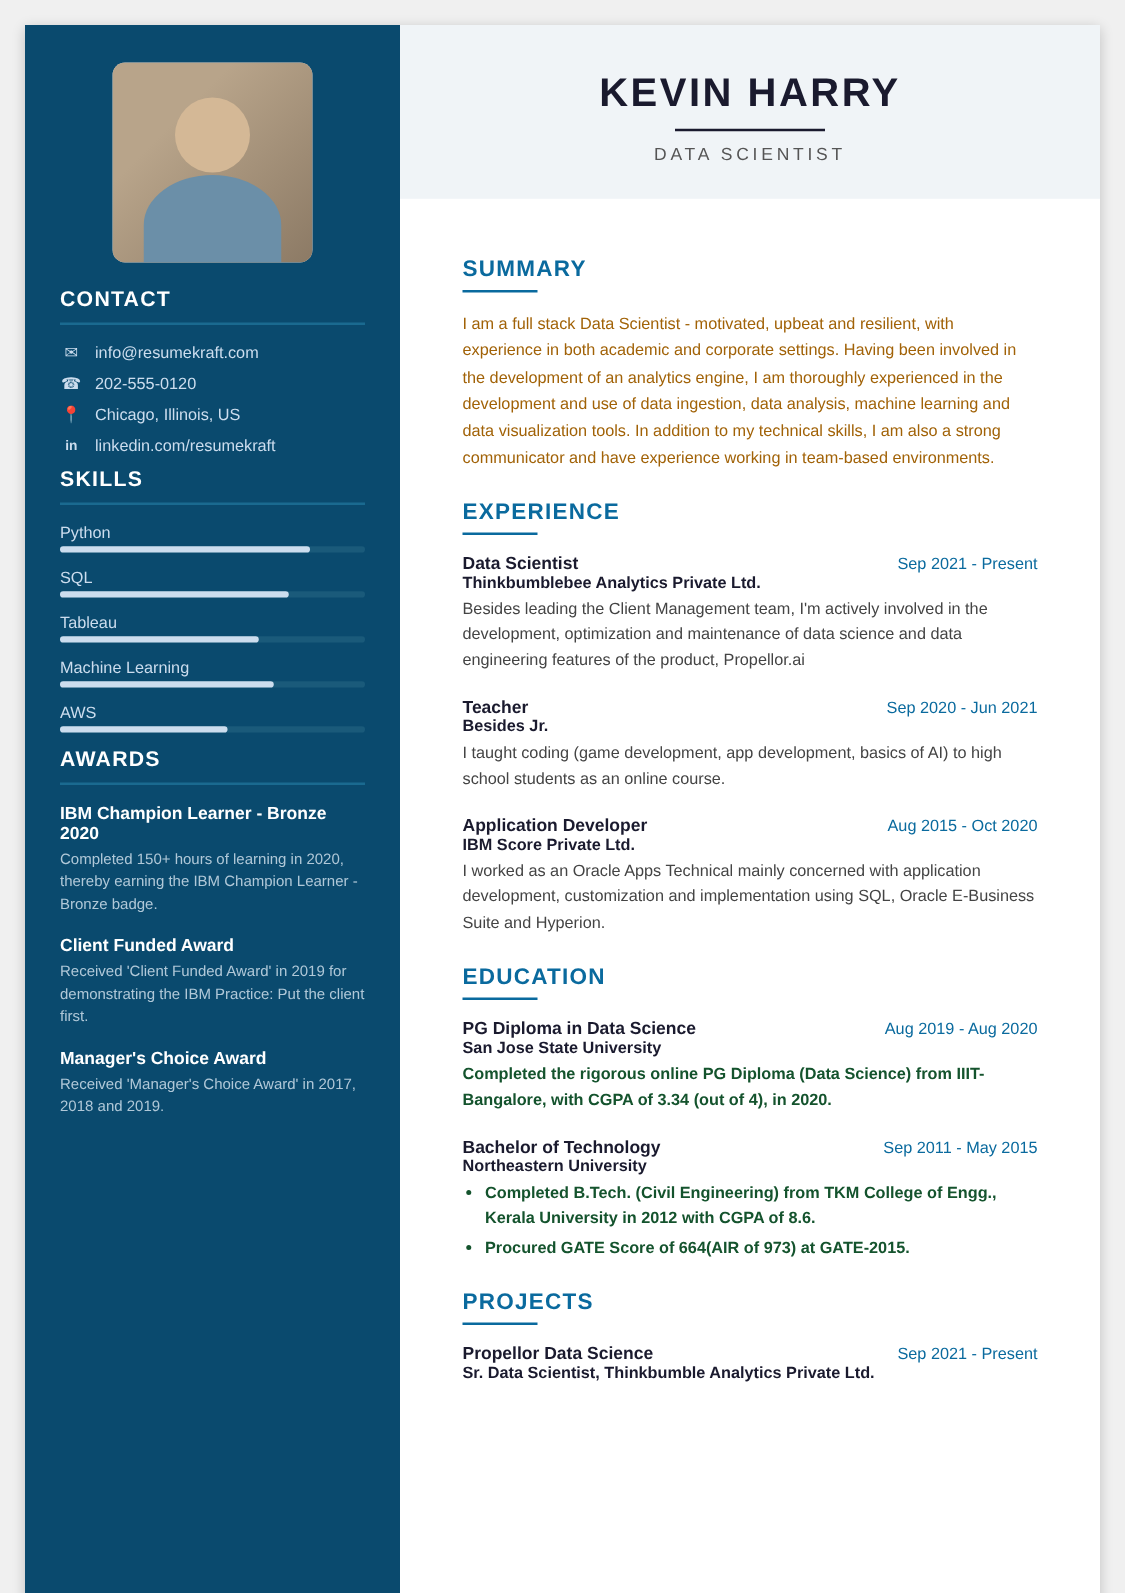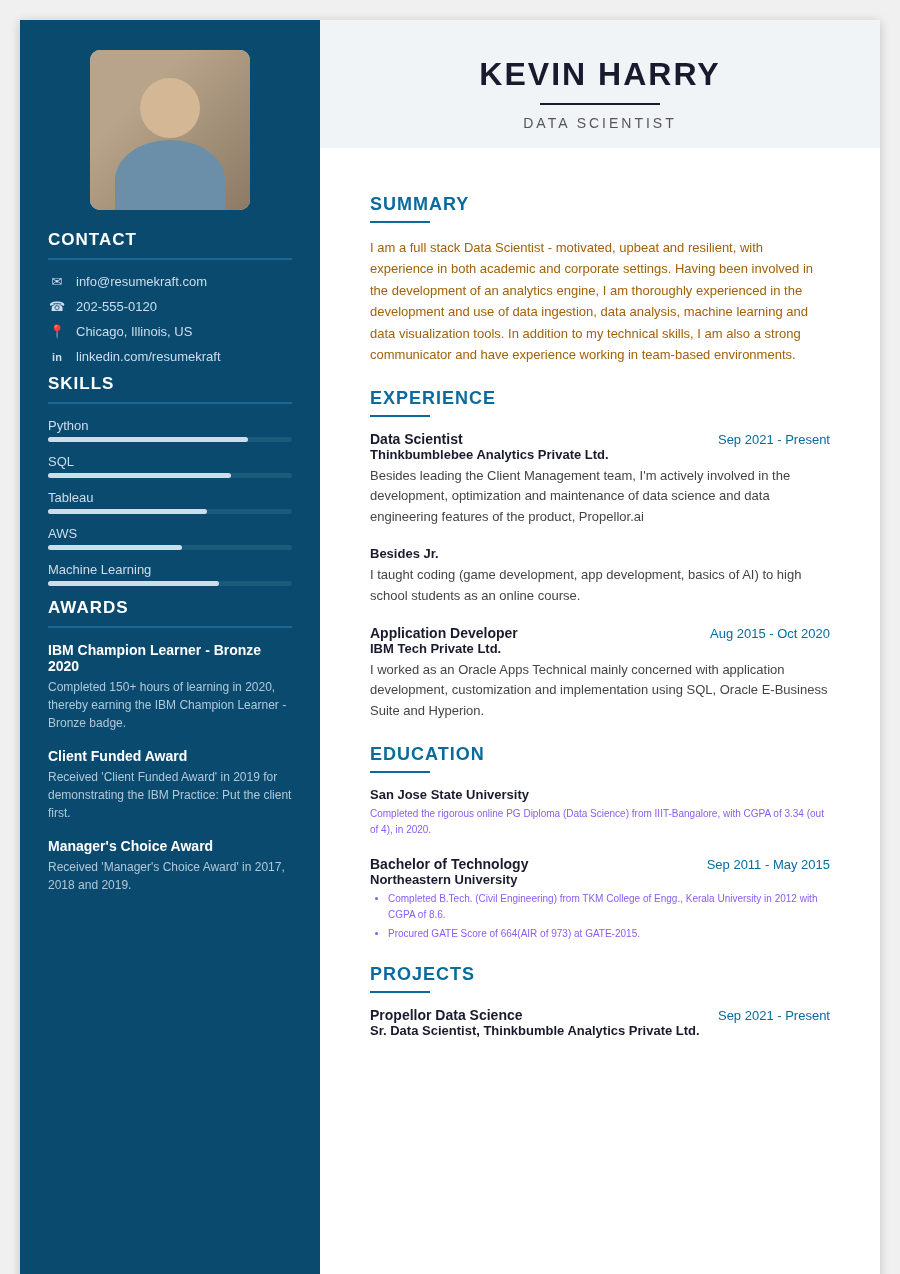--- a/index.html
+++ b/index.html
@@ -133,21 +133,21 @@
     }
 
     
     .main {
       flex: 1;
       display: flex;
       flex-direction: column;
     }
     .header {
       background: #f0f4f7;
-      padding: 36px 50px 17px;
+      padding: 36px 50px 28px;
       text-align: center;
     }
     .header-name {
       font-size: 32px;
       font-weight: bold;
       color: #1a1a2e;
       letter-spacing: 2px;
     }
     .header-divider {
       width: 120px;
@@ -229,23 +229,24 @@
       color: #0a6a9e;
       white-space: nowrap;
     }
     .edu-school {
       font-size: 13px;
       font-weight: bold;
       color: #1a1a2e;
       margin-bottom: 4px;
     }
     .edu-desc {
-      font-size: 10px;
-      color: #8b5cf6;
+      font-size: 13px;
+      color: #14532d;
       line-height: 1.6;
+      font-weight: bold;
     }
     .edu-desc ul {
       padding-left: 18px;
       margin-top: 4px;
     }
     .edu-desc li {
       margin-bottom: 3px;
     }
     .project-item {
       margin-bottom: 14px;
@@ -319,29 +320,29 @@
             <div class="skill-bar-fill" style="width:75%"></div>
           </div>
       </div>
       <div class="skill-item">
         <div class="skill-name">Tableau</div>
         <div class="skill-bar-bg">
             <div class="skill-bar-fill" style="width:65%"></div>
           </div>
       </div>
       <div class="skill-item">
+        <div class="skill-name">Machine Learning</div>
+        <div class="skill-bar-bg">
+            <div class="skill-bar-fill" style="width:70%"></div>
+          </div>
+      </div>
+      <div class="skill-item">
         <div class="skill-name">AWS</div>
         <div class="skill-bar-bg">
             <div class="skill-bar-fill" style="width:55%"></div>
-          </div>
-      </div>
-      <div class="skill-item">
-        <div class="skill-name">Machine Learning</div>
-        <div class="skill-bar-bg">
-            <div class="skill-bar-fill" style="width:70%"></div>
           </div>
       </div>
 
       <div class="sidebar-section-title">AWARDS</div>
       <div class="sidebar-divider"></div>
 
       <div class="award-item">
         <div class="award-title">IBM Champion Learner - Bronze 2020</div>
         <div class="award-desc">Completed 150+ hours of learning in 2020, thereby earning the IBM Champion Learner - Bronze badge.</div>
       </div>
@@ -375,37 +376,45 @@
       <div class="exp-item">
         <div class="exp-header">
           <span class="exp-role">Data Scientist</span>
           <span class="exp-date">Sep 2021 - Present</span>
         </div>
         <div class="exp-company">Thinkbumblebee Analytics Private Ltd.</div>
         <div class="exp-desc">Besides leading the Client Management team, I'm actively involved in the development, optimization and maintenance of data science and data engineering features of the product, Propellor.ai</div>
       </div>
 
       <div class="exp-item">
+        <div class="exp-header">
+          <span class="exp-role">Teacher</span>
+          <span class="exp-date">Sep 2020 - Jun 2021</span>
+        </div>
         <div class="exp-company">Besides Jr.</div>
         <div class="exp-desc">I taught coding (game development, app development, basics of AI) to high school students as an online course.</div>
       </div>
 
       <div class="exp-item">
         <div class="exp-header">
           <span class="exp-role">Application Developer</span>
           <span class="exp-date">Aug 2015 - Oct 2020</span>
         </div>
-        <div class="exp-company">IBM Tech Private Ltd.</div>
+        <div class="exp-company">IBM Score Private Ltd.</div>
         <div class="exp-desc">I worked as an Oracle Apps Technical mainly concerned with application development, customization and implementation using SQL, Oracle E-Business Suite and Hyperion.</div>
       </div>
 
       <div class="section-title">EDUCATION</div>
       <div class="section-line"></div>
 
       <div class="edu-item">
+        <div class="edu-header">
+          <span class="edu-degree">PG Diploma in Data Science</span>
+          <span class="edu-date">Aug 2019 - Aug 2020</span>
+        </div>
         <div class="edu-school">San Jose State University</div>
         <div class="edu-desc">
           <span>Completed the rigorous online PG Diploma (Data Science) from IIIT-Bangalore, with CGPA of 3.34 (out of 4), in 2020.</span>
         </div>
       </div>
 
       <div class="edu-item">
         <div class="edu-header">
           <span class="edu-degree">Bachelor of Technology</span>
           <span class="edu-date">Sep 2011 - May 2015</span>

